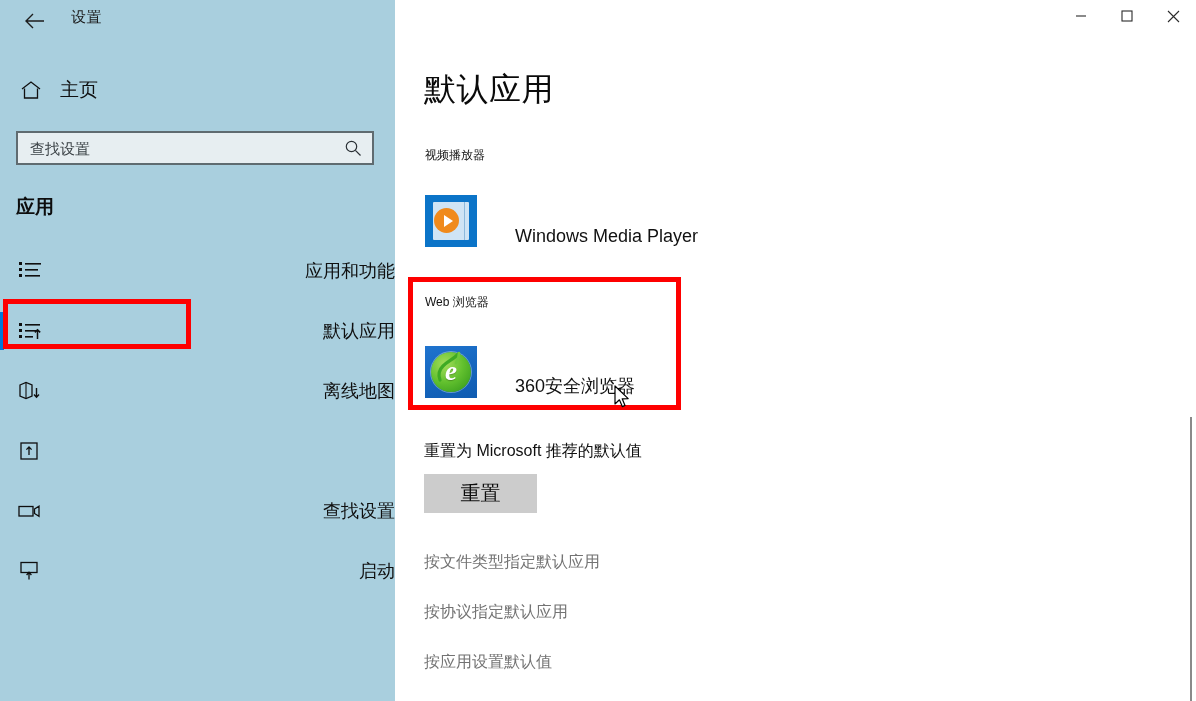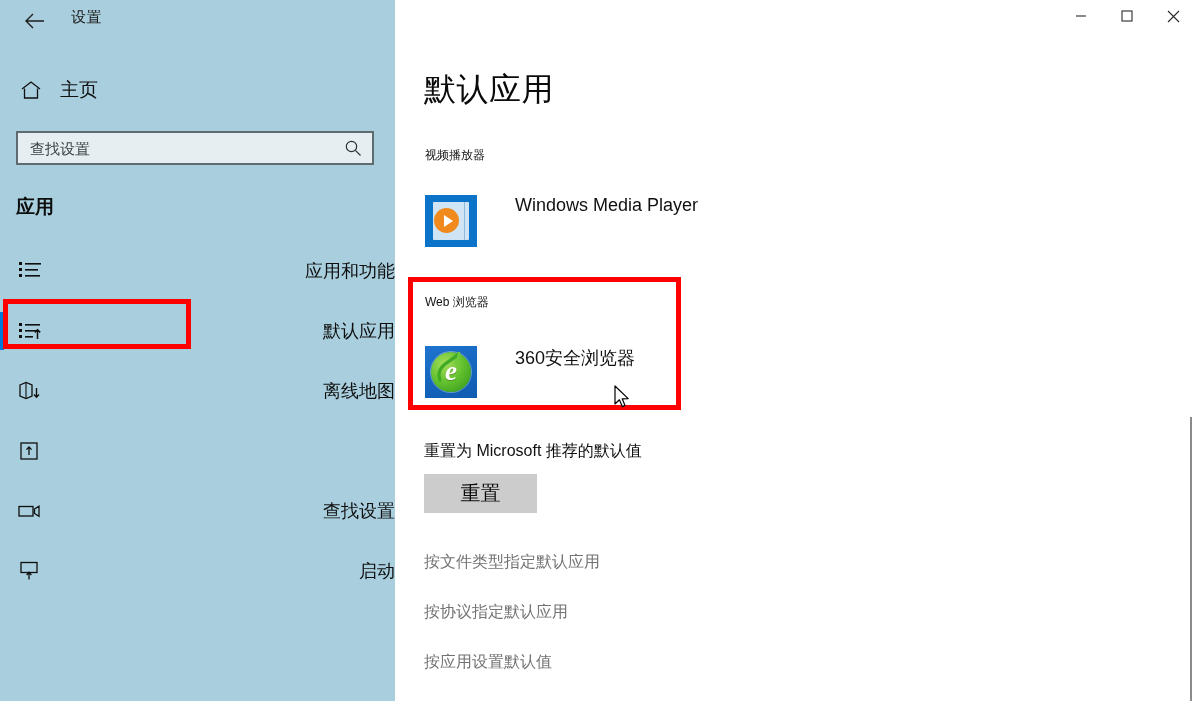--- a/index.html
+++ b/index.html
@@ -214,21 +214,21 @@
     position: absolute;
     font-size: 12px;
     color: #121212;
   }
   .lbl-video { left: 30px; top: 147px; }
   .lbl-browser { left: 30px; top: 294px; }
 
   .app-row {
     position: absolute;
     display: flex;
-    align-items: flex-start;
+    align-items: flex-end;
   }
   .row-video { left: 30px; top: 195px; }
   .row-browser { left: 30px; top: 346px; }
 
   .app-tile {
     width: 52px;
     height: 52px;
     position: relative;
     flex: 0 0 52px;
   }

